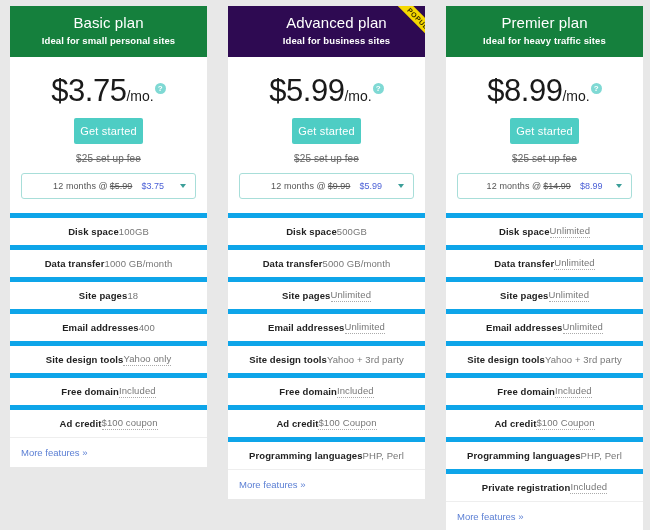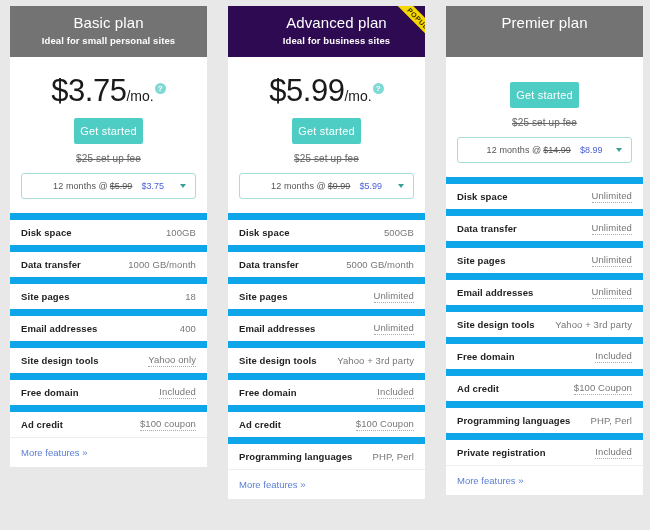--- a/index.html
+++ b/index.html
@@ -35,21 +35,21 @@
   
   .plan-header {
     position: relative;
     height: 51px;
     overflow: hidden;
     text-align: center;
     color: #ffffff;
     padding-top: 7px;
     box-sizing: border-box;
   }
-  .plan-header.light { background: #737373; }
+  .plan-header.light { background: #15803d; }
   .plan-header.dark  { background: #2e0a52; padding-left: 20px; }
 
   .plan-title {
     font-size: 15px;
     line-height: 20px;
     font-weight: normal;
     margin: 0;
     letter-spacing: .1px;
   }
   .plan-sub {
@@ -181,22 +181,22 @@
     border-top: 4px solid #3c9f99;
   }
 
   
   .features {
     margin-top: 14px;
   }
   .feature-row {
     display: flex;
     align-items: center;
-    justify-content: space-between;
-    border-top: 7px solid #0ea5e9;
+    justify-content: center;
+    border-top: 5px solid #0ea5e9;
     padding: 0 11px;
     height: 32px;
     box-sizing: border-box;
   }
   .feature-label {
     font-size: 9.5px;
     font-weight: bold;
     color: #222;
     letter-spacing: .1px;
   }
@@ -347,23 +347,27 @@
       </div>
       <div class="more-row">
         <a class="more-link">More features »</a>
       </div>
     </div>
   </div>
 
   <div class="plan-card premier">
     <div class="plan-header light">
       <div class="plan-title">Premier plan</div>
+      <div class="plan-sub">Ideal for heavy traffic sites</div>
     </div>
 
     <div class="price-block">
+      <div class="price-row">
+        <span class="price-amount">$8.99</span><span class="price-period">/mo.</span><span class="help-icon">?</span>
+      </div>
       <button class="cta-button">Get started</button>
       <div class="setup-fee">$25 set up fee</div>
     </div>
 
     <div class="term-select">
       <span class="term-text">12 months @</span>
       <span class="term-old">$14.99</span>
       <span class="term-new">$8.99</span>
       <span class="caret"></span>
     </div>

